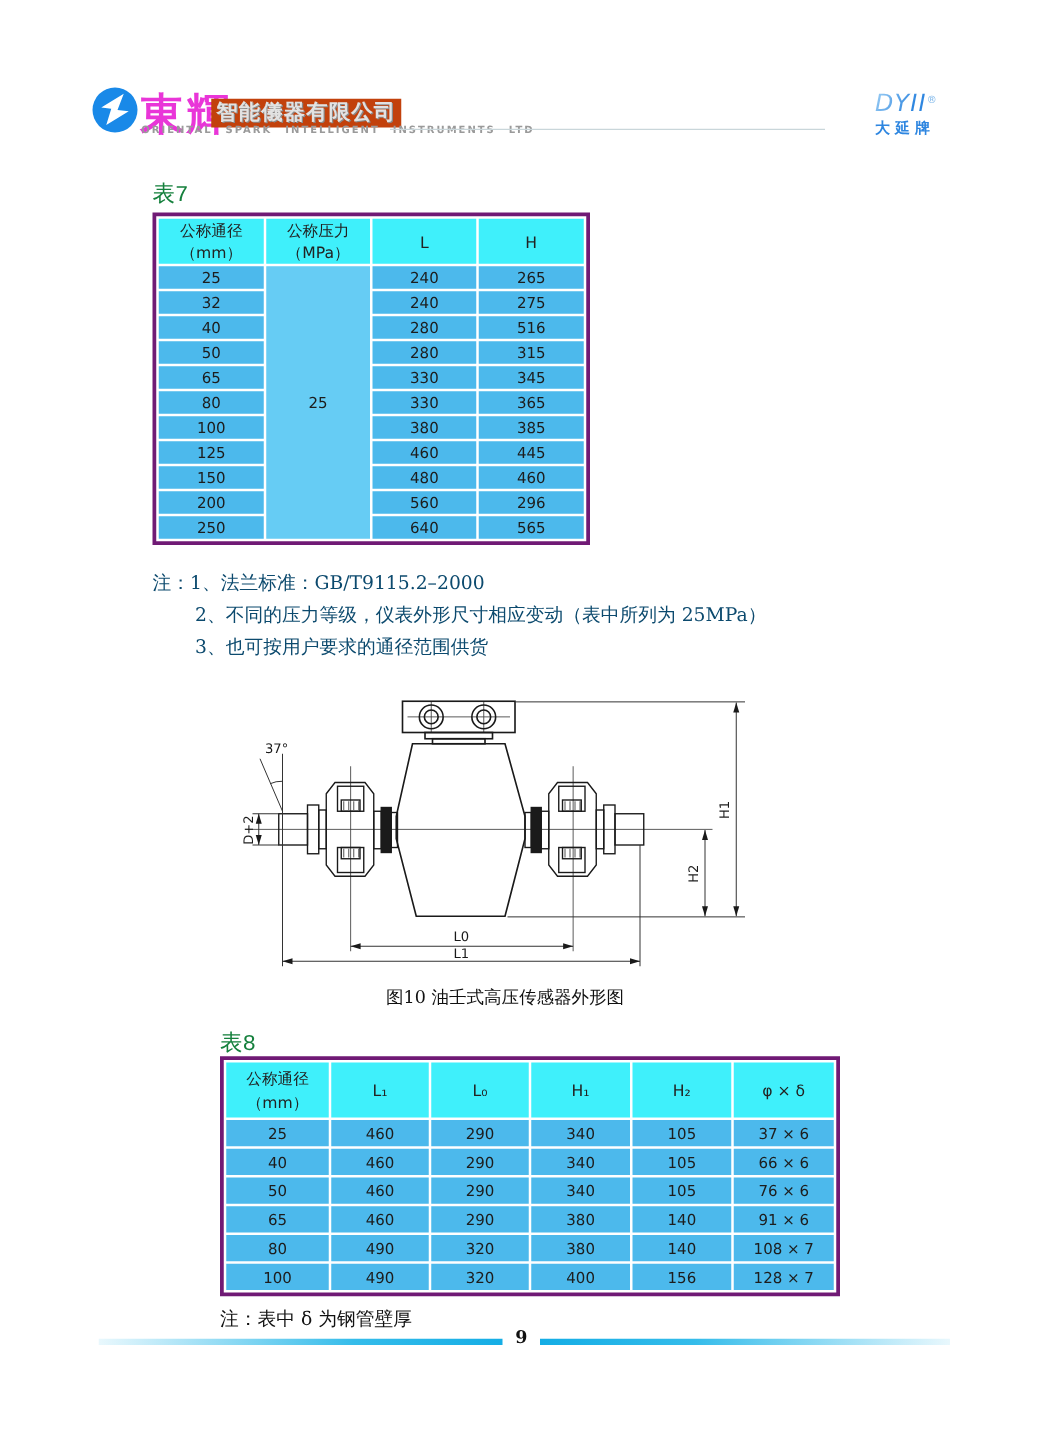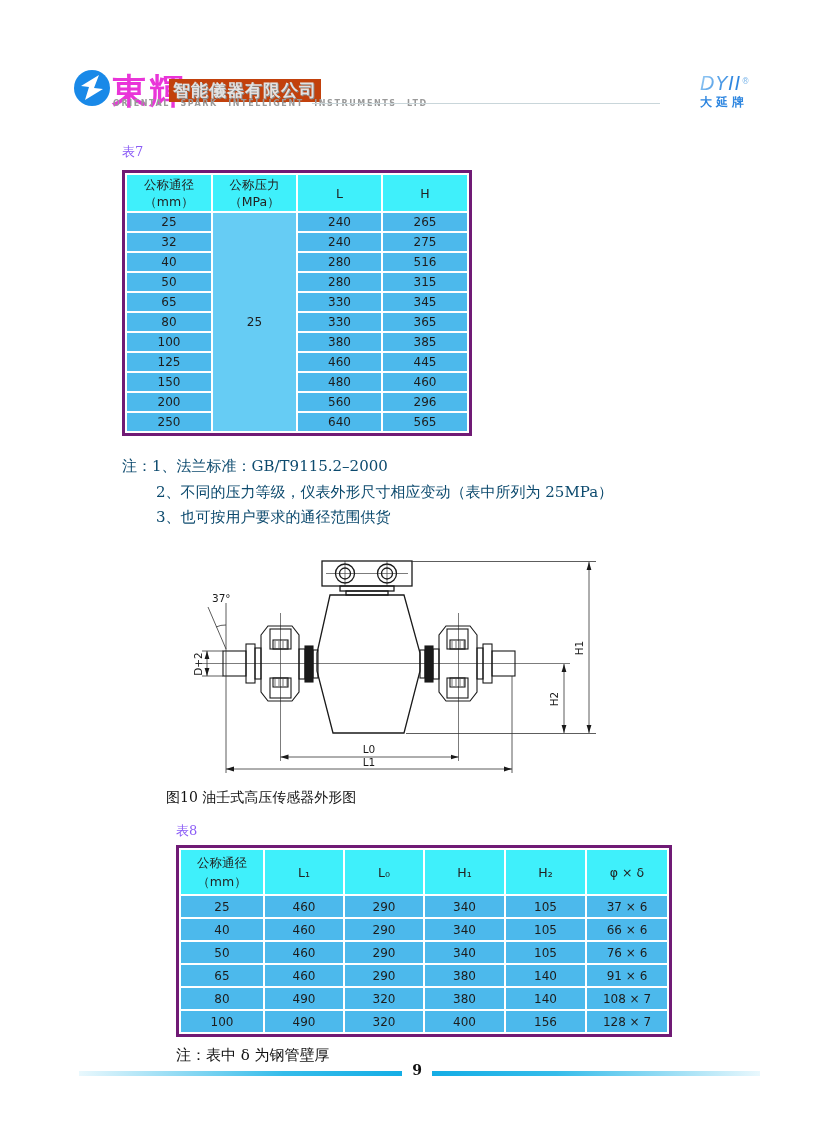--- a/index.html
+++ b/index.html
@@ -25,21 +25,21 @@
   .dyii { position:absolute; left:700px; top:72px; width:80px; text-align:left;
           font-family:"DejaVu Sans","Liberation Sans",sans-serif; }
   .dyii-word { font-size:19px; font-weight:normal; font-style:italic; letter-spacing:1px;
                background:linear-gradient(120deg,#9fd0f5 0%,#2e86e0 70%);
                -webkit-background-clip:text; background-clip:text; color:#2e86e0;
                -webkit-text-fill-color:transparent; }
   .dyii-reg { font-size:8px; color:#7fb7ea; vertical-align:super; font-style:normal; }
   .dyii-sub { font-size:12px; font-weight:bold; color:#2e86e0; letter-spacing:4px; margin-top:0px; }
 
   
-  .tbl-label { position:absolute; font-size:13px; color:#8b5cf6; }
+  .tbl-label { position:absolute; font-size:18px; color:#15803d;font-family:Liberation Mono, monospace; }
   table.cyan { border-collapse:separate; border-spacing:2px; background:#fff;
                border:3px solid #701a75; table-layout:fixed;
                font-family:"DejaVu Sans","Liberation Sans",sans-serif; }
   table.cyan th { background:#3ff0fb; font-weight:normal; font-size:12.5px; color:#222;
                   text-align:center; vertical-align:middle; }
   table.cyan td { background:#4cb9ec; font-size:12px; color:#1d1d1d; text-align:center;
                   vertical-align:middle; }
   table.cyan td.merged { background:#66ccf4; }
   #table7 { position:absolute; left:122px; top:170px; width:334px; }
   #table7 th { height:36px; line-height:17px; }
@@ -49,21 +49,21 @@
   #table8 td { height:21px; }
 
   
   .notes { position:absolute; left:122px; top:454px; width:600px; font-size:15px;
            color:#0c4a6e; line-height:25.5px; }
   .note-indent { padding-left:34px; }
 
   
   .figure { position:absolute; left:166px; top:545px; width:476px; }
   .figure svg { display:block; }
-  .fig-caption { width:476px; text-align:left; font-size:14px; color:#111; margin-top:4px; }
+  .fig-caption { width:476px; text-align:center; font-size:14px; color:#111; margin-top:4px; }
   .svgtxt { font-family:"DejaVu Sans","Liberation Sans",sans-serif; font-size:10.5px; fill:#1a1a1a; }
 
   .t8-note { position:absolute; left:176px; top:1046px; font-size:15px; color:#111; }
 
   
   .footer-line { position:absolute; left:79px; top:1071px; width:681px; height:5px;
     background:linear-gradient(90deg,#e9f8fd 0%,#35bcea 30%,#14ade5 48%,#14ade5 52%,#35bcea 70%,#e9f8fd 100%); }
   .page-num { position:absolute; left:402px; top:1062px; width:30px; height:19px;
               background:#fff; text-align:center; font-size:14px; font-weight:bold;
               color:#111; font-family:"DejaVu Serif","Liberation Serif",serif; }

